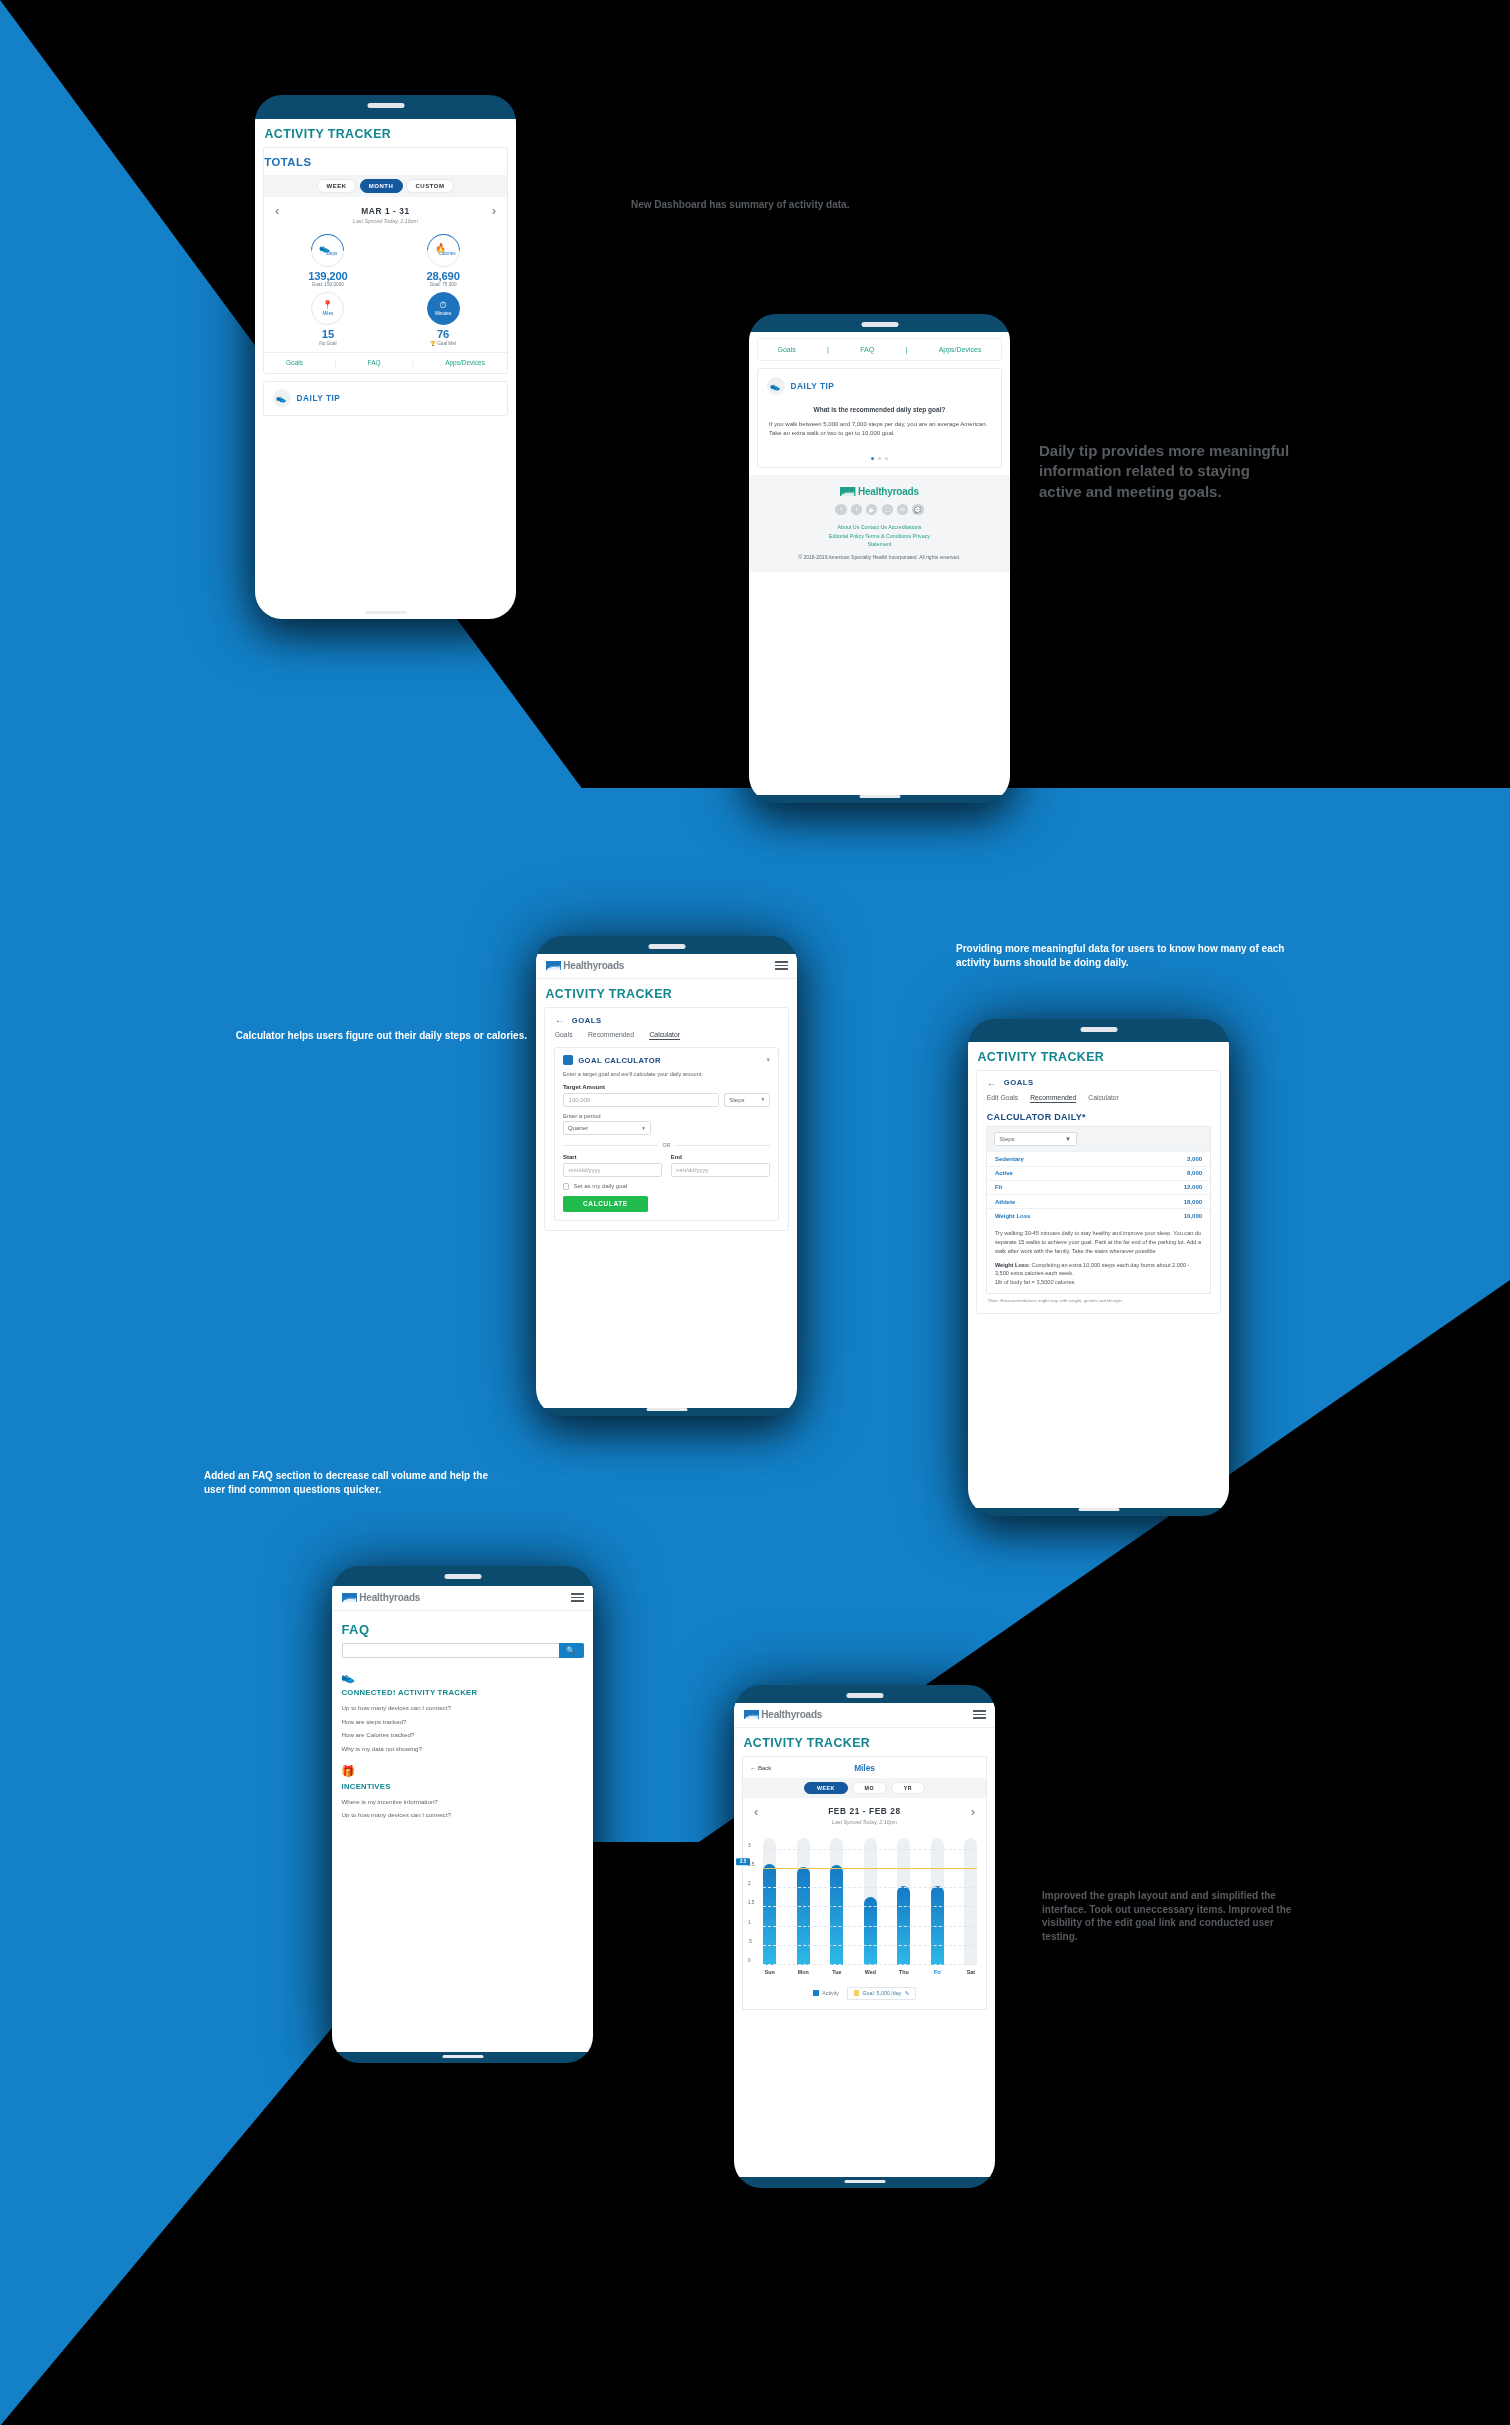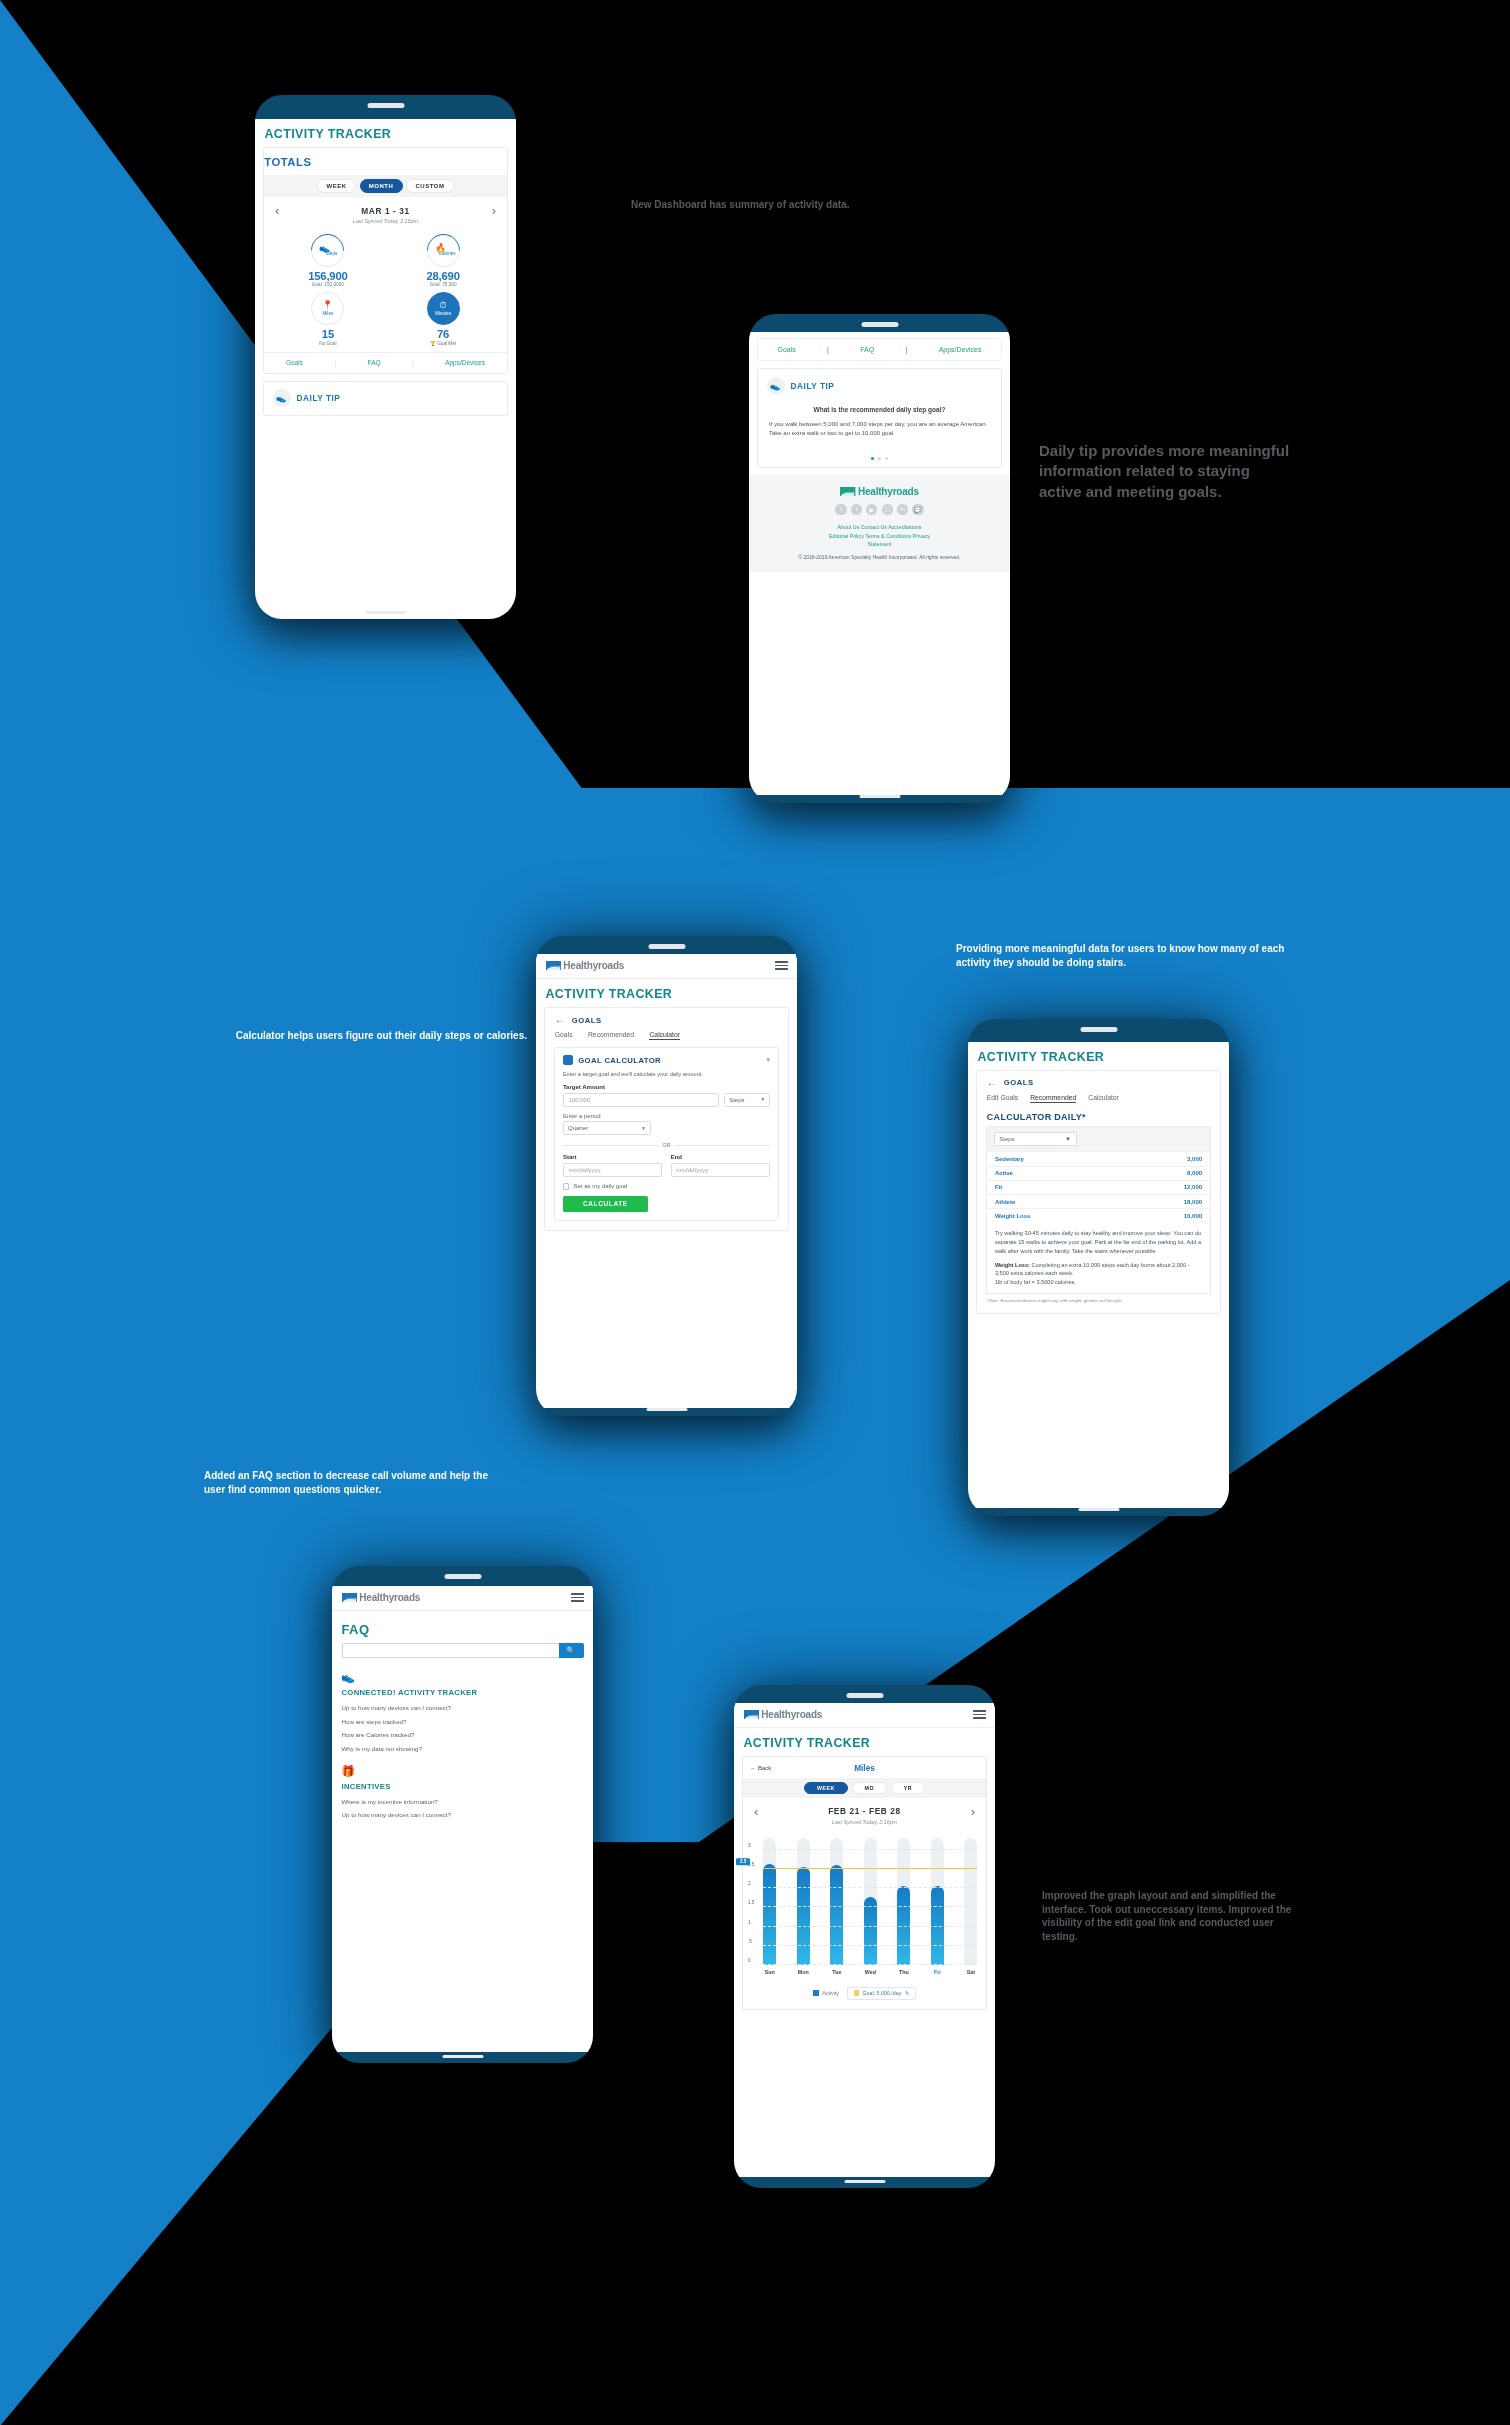--- a/index.html
+++ b/index.html
@@ -301,21 +301,21 @@
         <span class="chev">›</span>
       </div>
       <div class="sync-label">Last Synced Today, 2:16pm</div>
 
       <div class="metrics">
         <div class="metric">
           <div class="ring p75">
             <span class="ricon">👟</span>
             <span class="rlabel">Steps</span>
           </div>
-          <div class="value">156,900</div>
+          <div class="value">139,200</div>
           <div class="goal">Goal: 150,0000</div>
         </div>
         <div class="metric">
           <div class="ring p75">
             <span class="ricon">🔥</span>
             <span class="rlabel">Calories</span>
           </div>
           <div class="value">28,690</div>
           <div class="goal">Goal: 75,000</div>
         </div>
@@ -708,17 +708,17 @@
           <span class="pencil">✎</span>
         </span>
       </div>
     </div>
   </div>
   <div class="home-indicator"></div>
 </div>
 
 <div class="note dark" id="note-dashboard">New Dashboard has summary of activity data.</div>
 <div class="note dark" id="note-tip">Daily tip provides more meaningful information related to staying active and meeting goals.</div>
-<div class="note light" id="note-data">Providing more meaningful data for users to know how many of each activity they should be doing stairs.</div>
+<div class="note light" id="note-data">Providing more meaningful data for users to know how many of each activity burns should be doing daily.</div>
 <div class="note light" id="note-calc">Calculator helps users figure out their daily steps or calories.</div>
 <div class="note light" id="note-faq">Added an FAQ section to decrease call volume and help the user find common questions quicker.</div>
 <div class="note dark" id="note-graph">Improved the graph layout and and simplified the interface.  Took out uneccessary items.  Improved the visibility of the edit goal link and conducted user testing.</div>
 
 
 </body></html>

